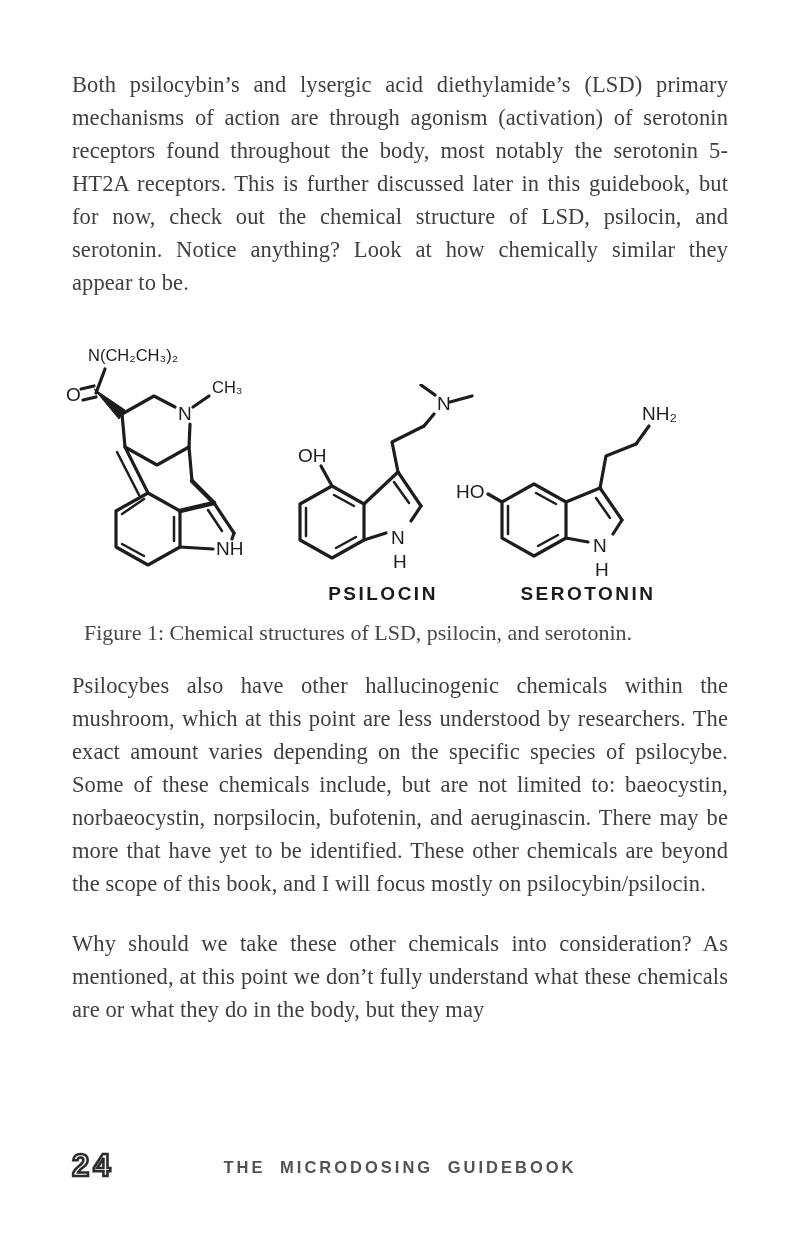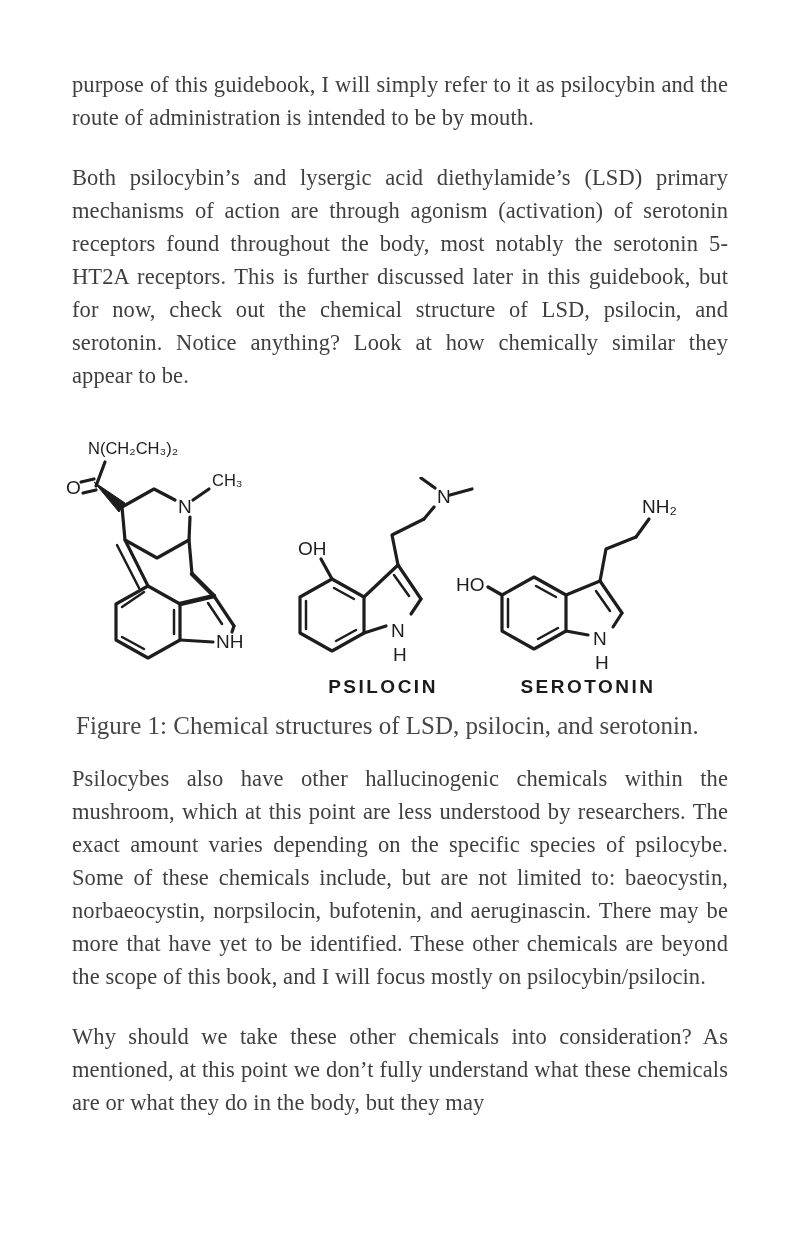--- a/index.html
+++ b/index.html
@@ -23,21 +23,21 @@
   .atom{
     font-family:"Liberation Sans","DejaVu Sans",sans-serif;
     font-size:19px;fill:#1d1d1d;font-weight:500;
   }
   .atom-sm{font-size:16.5px;}
   .bond{stroke:#1d1d1d;stroke-width:3.2;fill:none;stroke-linecap:round;stroke-linejoin:round;}
   .bond-bold{stroke-width:4.4;}
   .bond-inner{stroke:#1d1d1d;stroke-width:2.5;fill:none;stroke-linecap:round;}
   .wedge{fill:#1d1d1d;stroke:#1d1d1d;stroke-width:1;}
   .caption{
-    font-size:25px;color:#474747;margin:8px 0 0 4px;line-height:24px;
+    font-size:22px;color:#474747;margin:8px 0 0 12px;line-height:24px;
   }
   .footer{
     position:absolute;left:72px;right:72px;top:1148px;height:44px;
   }
   .page-number{
     position:absolute;left:0;top:0;
     font-family:"Liberation Sans","DejaVu Sans",sans-serif;
     font-size:31px;font-weight:800;letter-spacing:4px;
     color:#ffffff;-webkit-text-stroke:2.6px #2c2c2c;
   }
@@ -46,21 +46,20 @@
     font-family:"Liberation Sans","DejaVu Sans",sans-serif;
     font-size:16.5px;font-weight:700;letter-spacing:3px;word-spacing:7px;
     color:#525252;
   }
 </style>
 </head>
 <body>
 
 <div class="page">
 
-  <p class="body-text">purpose of this guidebook, I will simply refer to it as psilocybin and the route of administration is intended to be by mouth.</p>
 
   <p class="body-text">Both psilocybin’s and lysergic acid diethylamide’s (LSD) primary mechanisms of action are through agonism (activation) of serotonin receptors found throughout the body, most notably the serotonin 5-HT2A receptors. This is further discussed later in this guidebook, but for now, check out the chemical structure of LSD, psilocin, and serotonin. Notice anything? Look at how chemically similar they appear to be.</p>
 
   <div class="figure-block">
 
     <svg style="left:-8px;top:2px;" width="206" height="240" viewBox="0 0 206 240">
       <text class="atom atom-sm" x="24" y="18">N(CH₂CH₃)₂</text>
       <text class="atom" x="2" y="58">O</text>
       <text class="atom" x="114" y="77">N</text>
       <text class="atom atom-sm" x="148" y="50">CH₃</text>
@@ -145,14 +144,18 @@
     <div class="mol-label" style="left:216px;width:190px;">PSILOCIN</div>
     <div class="mol-label" style="left:396px;width:240px;">SEROTONIN</div>
   </div>
 
   <p class="caption">Figure 1: Chemical structures of LSD, psilocin, and serotonin.</p>
 
   <p class="body-text" style="margin-top:24px;">Psilocybes also have other hallucinogenic chemicals within the mushroom, which at this point are less understood by researchers. The exact amount varies depending on the specific species of psilocybe. Some of these chemicals include, but are not limited to: baeocystin, norbaeocystin, norpsilocin, bufotenin, and aeruginascin. There may be more that have yet to be identified. These other chemicals are beyond the scope of this book, and I will focus mostly on psilocybin/psilocin.</p>
 
   <p class="body-text">Why should we take these other chemicals into consideration? As mentioned, at this point we don’t fully understand what these chemicals are or what they do in the body, but they may</p>
 
+  <div class="footer">
+    <span class="page-number">24</span>
+    <span class="running-title">THE MICRODOSING GUIDEBOOK</span>
+  </div>
 
 </div>
 
 </body></html>

